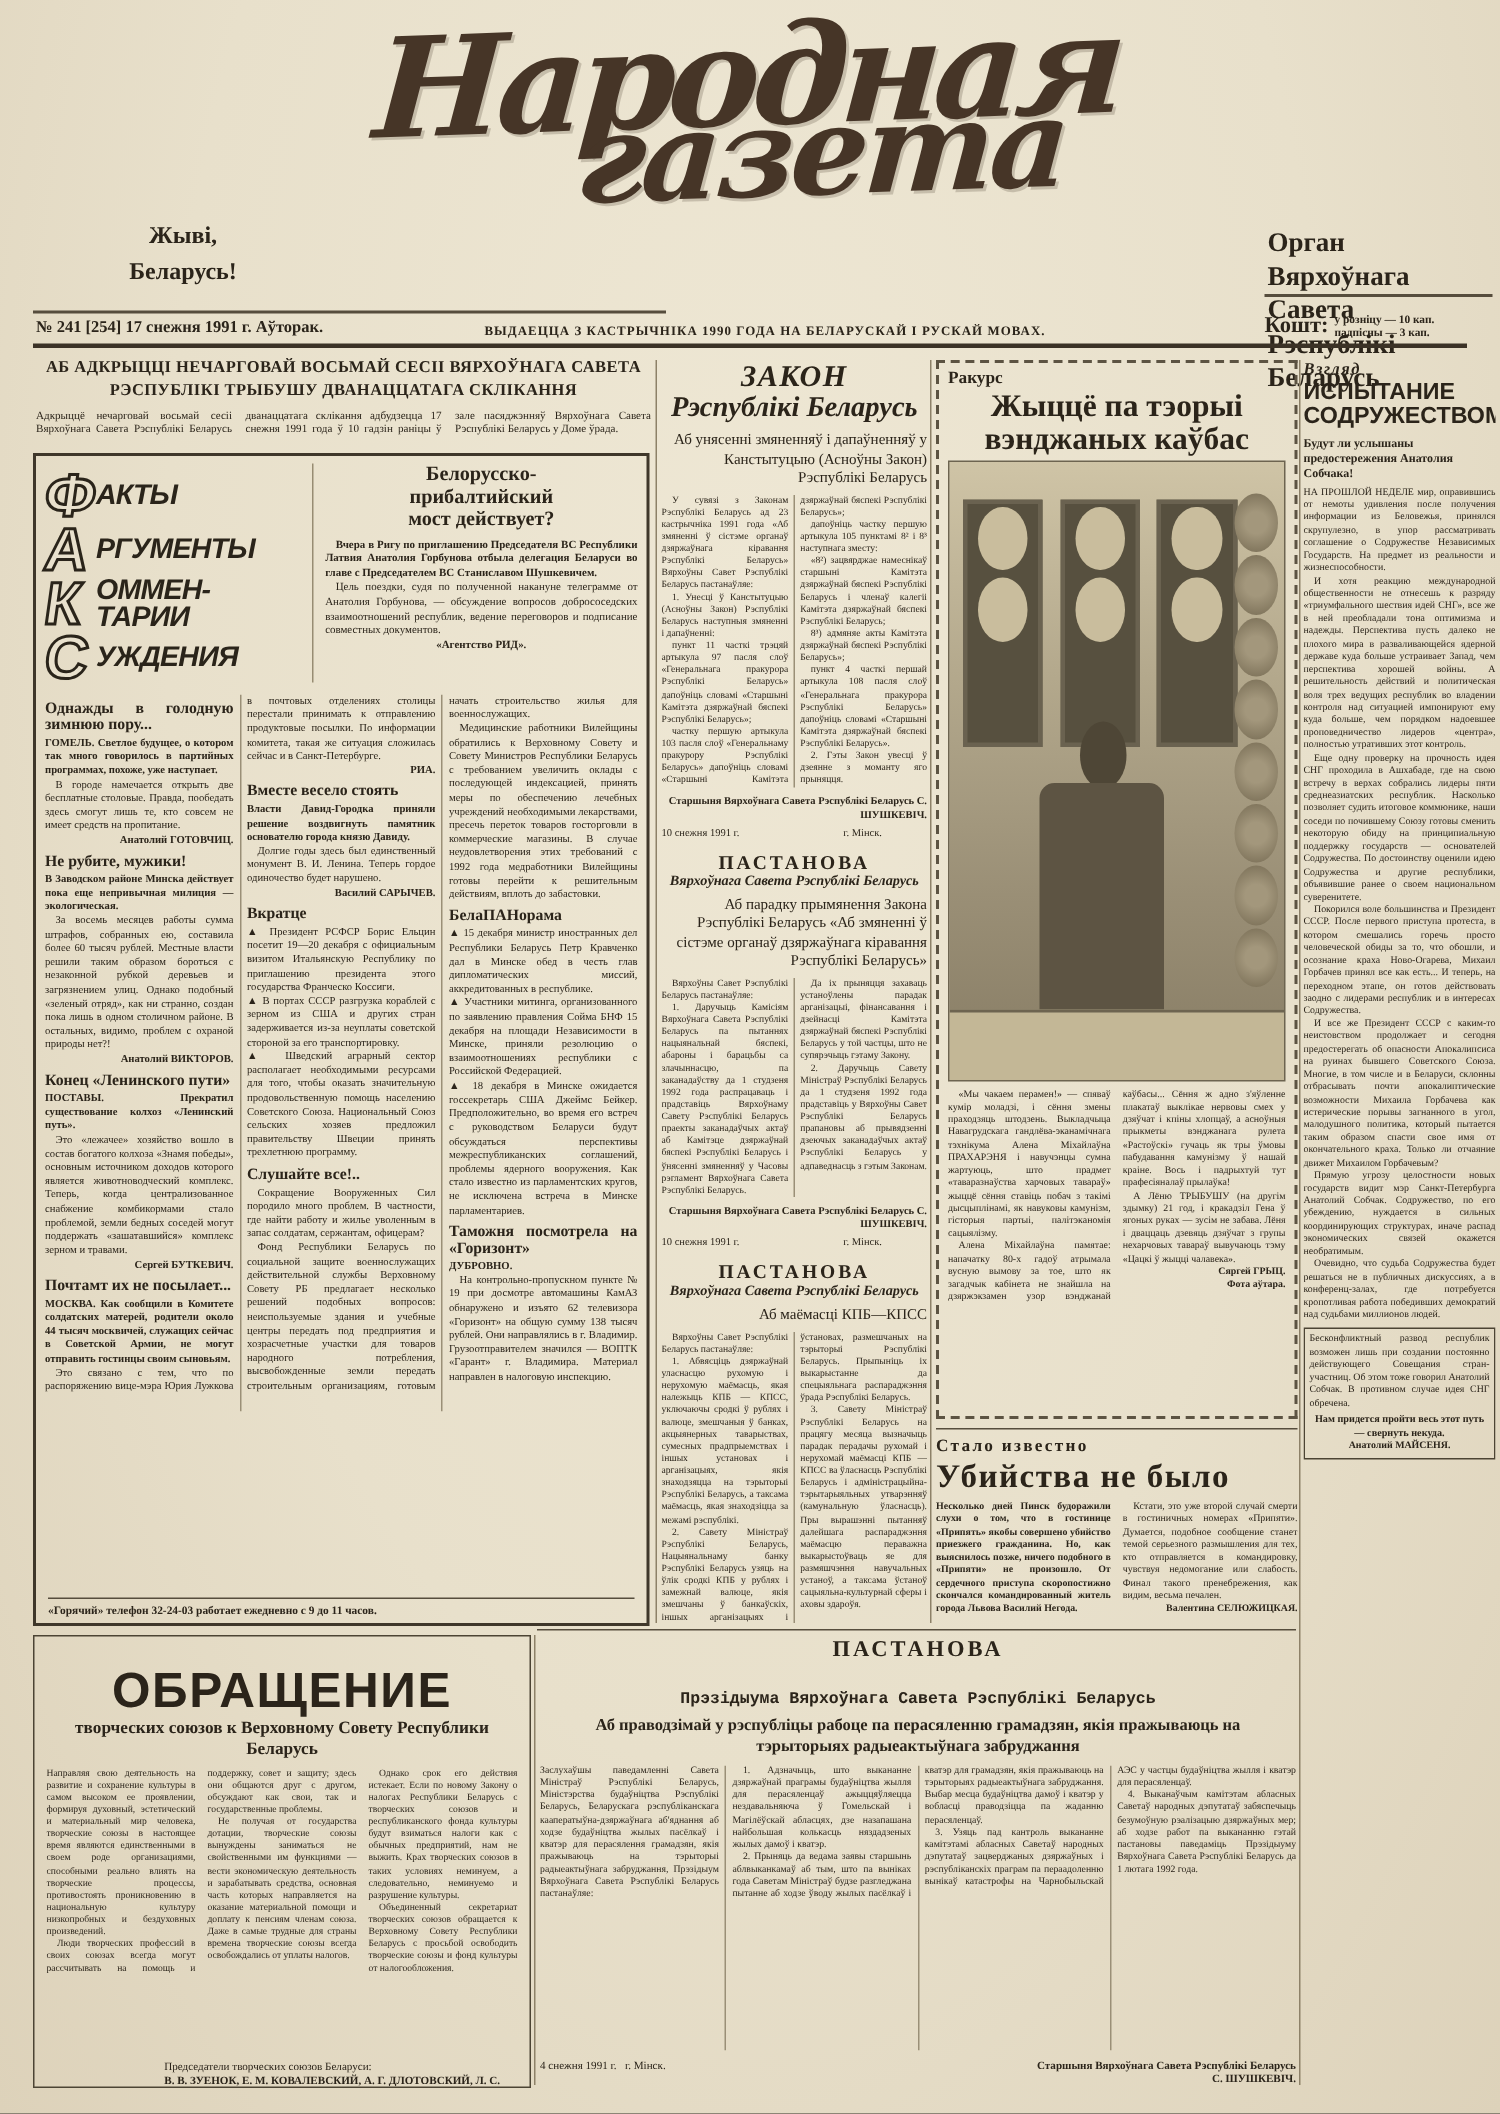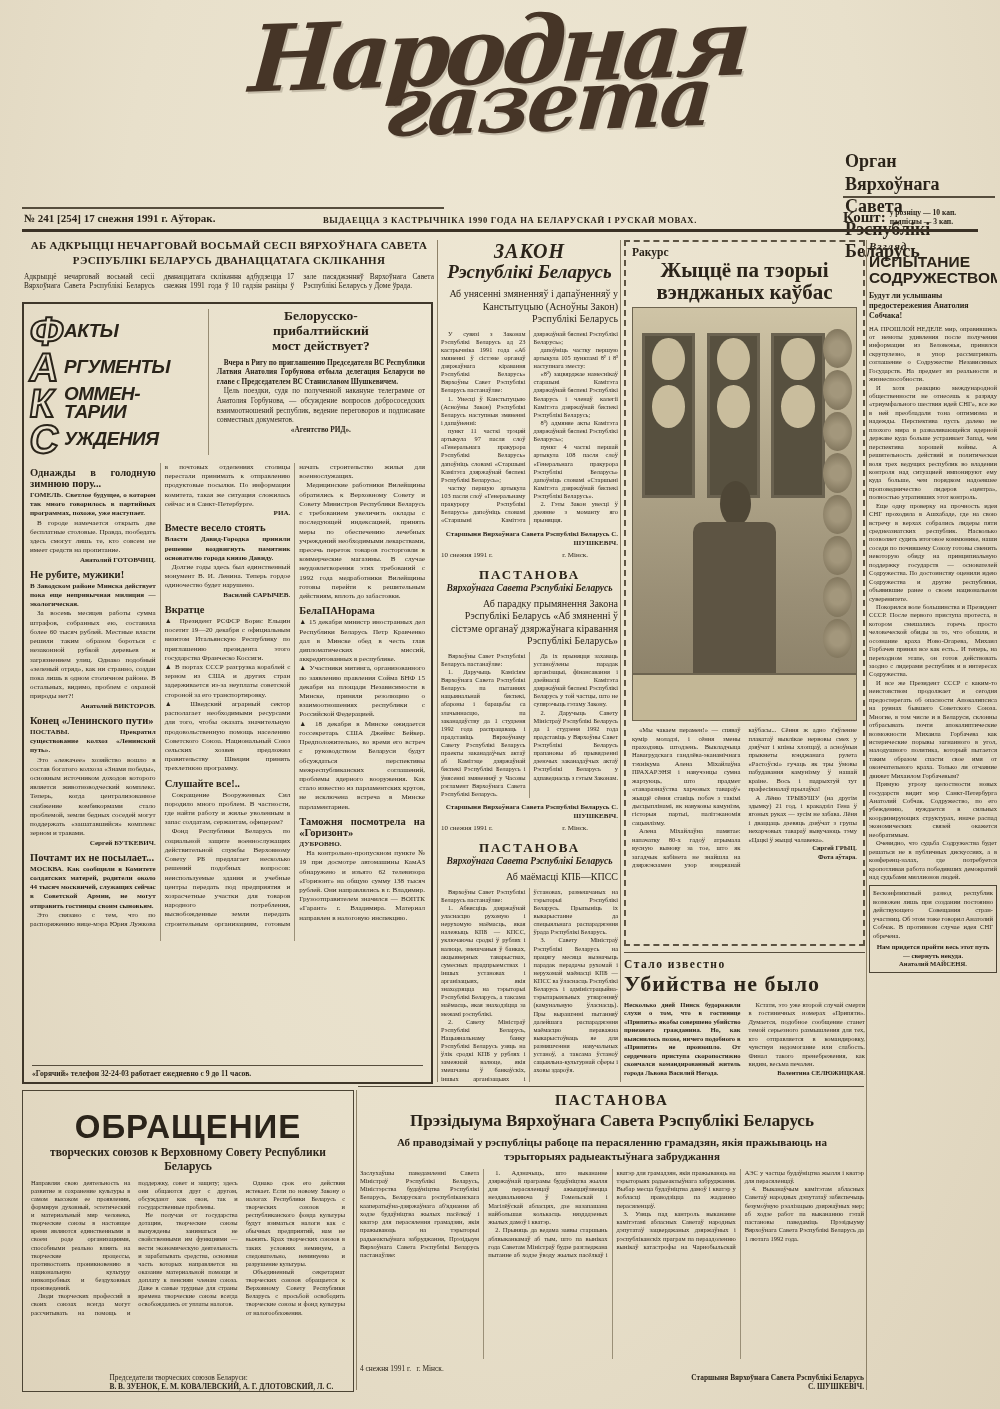--- a/index.html
+++ b/index.html
@@ -93,31 +93,35 @@
   
   .obr{left:22px;top:1090px;width:332px;height:302px;border:1.5px solid #4c4434;box-sizing:border-box;padding:19px 8px;overflow:hidden;}
   .obr-title{font-family:"Liberation Sans",sans-serif;font-weight:bold;font-size:33px;letter-spacing:1px;text-align:center;line-height:1;}
   .obr-sub{font-weight:bold;font-size:11.5px;text-align:center;line-height:1.2;margin:3px 0 5px;}
   .obr-body{column-count:3;column-gap:8px;font-size:6.4px;line-height:1.27;height:190px;overflow:hidden;}
   .obr-sig{margin-top:4px;margin-left:25%;font-size:7.4px;}
   .obr-sig .names{font-weight:bold;}
   
   .pa3{left:360px;top:1092px;width:504px;height:300px;overflow:hidden;}
   .pa3-kicker{font-weight:bold;font-size:15px;letter-spacing:2px;text-align:center;}
-  .pa3-org{font-weight:bold;font-size:17px;text-align:center;margin-top:2px;}
+  .pa3-org{font-weight:bold;font-size:11px;text-align:center;margin-top:18px;font-family:Liberation Mono, monospace;}
   .pa3-title{font-weight:bold;font-size:11px;line-height:1.3;text-align:center;margin:4px 14px 5px;}
   .pa3-body{column-count:4;column-gap:9px;column-rule:1px solid #9a8f77;font-size:6.5px;line-height:1.27;height:190px;overflow:hidden;}
-  .pa3-sig{display:flex;justify-content:space-between;margin-top:5px;font-size:7.4px;flex-direction:column;}
+  .pa3-sig{display:flex;justify-content:space-between;margin-top:5px;font-size:7.4px;}
   .pa3-sig .r{font-weight:bold;text-align:right;line-height:1.3;}
 </style>
 </head>
 <body>
 
 <div class="page">
 
+  <div class="abs slogan">
+    <div>Жыві,</div>
+    <div>Беларусь!</div>
+  </div>
   <div class="abs logo">
     <div class="logo-top">Народная</div>
     <div class="logo-bottom">газета</div>
   </div>
   <div class="abs organ pre">Орган
 Вярхоўнага Савета
 Рэспублікі
 Беларусь</div>
 
   <div class="hrule" style="left:22px;top:207px;width:422px;height:2px;"></div>
@@ -133,21 +137,21 @@
 
   <div class="vrule" style="left:437px;top:240px;height:842px;"></div>
   <div class="vrule" style="left:620px;top:240px;height:842px;"></div>
   <div class="vrule" style="left:866px;top:240px;height:1150px;"></div>
   <div class="vrule" style="left:356px;top:1090px;height:300px;"></div>
   <div class="hrule" style="left:358px;top:1086px;width:506px;"></div>
   <div class="hrule" style="left:624px;top:952px;width:241px;"></div>
 
   <div class="abs session">
     <div class="session-title ctr pre">АБ АДКРЫЦЦІ НЕЧАРГОВАЙ ВОСЬМАЙ СЕСІІ ВЯРХОЎНАГА САВЕТА
-РЭСПУБЛІКІ БЕЛАРУСЬ ДВАНАЦЦАТАГА СКЛІКАННЯ</div>
+РЭСПУБЛІКІ ТРЫБУШУ ДВАНАЦЦАТАГА СКЛІКАННЯ</div>
     <div class="session-body just">
       <p class="noind">Адкрыццё нечарговай восьмай сесіі Вярхоўнага Савета Рэспублікі Беларусь дванаццатага склікання адбудзецца 17 снежня 1991 года ў 10 гадзін раніцы ў зале пасяджэнняў Вярхоўнага Савета Рэспублікі Беларусь у Доме ўрада.</p>
     </div>
   </div>
 
   <div class="abs faks-box">
     <div class="faks-top">
       <div class="faks-logo">
         <div class="faks-row">
           <span class="faks-letter">Ф</span>

